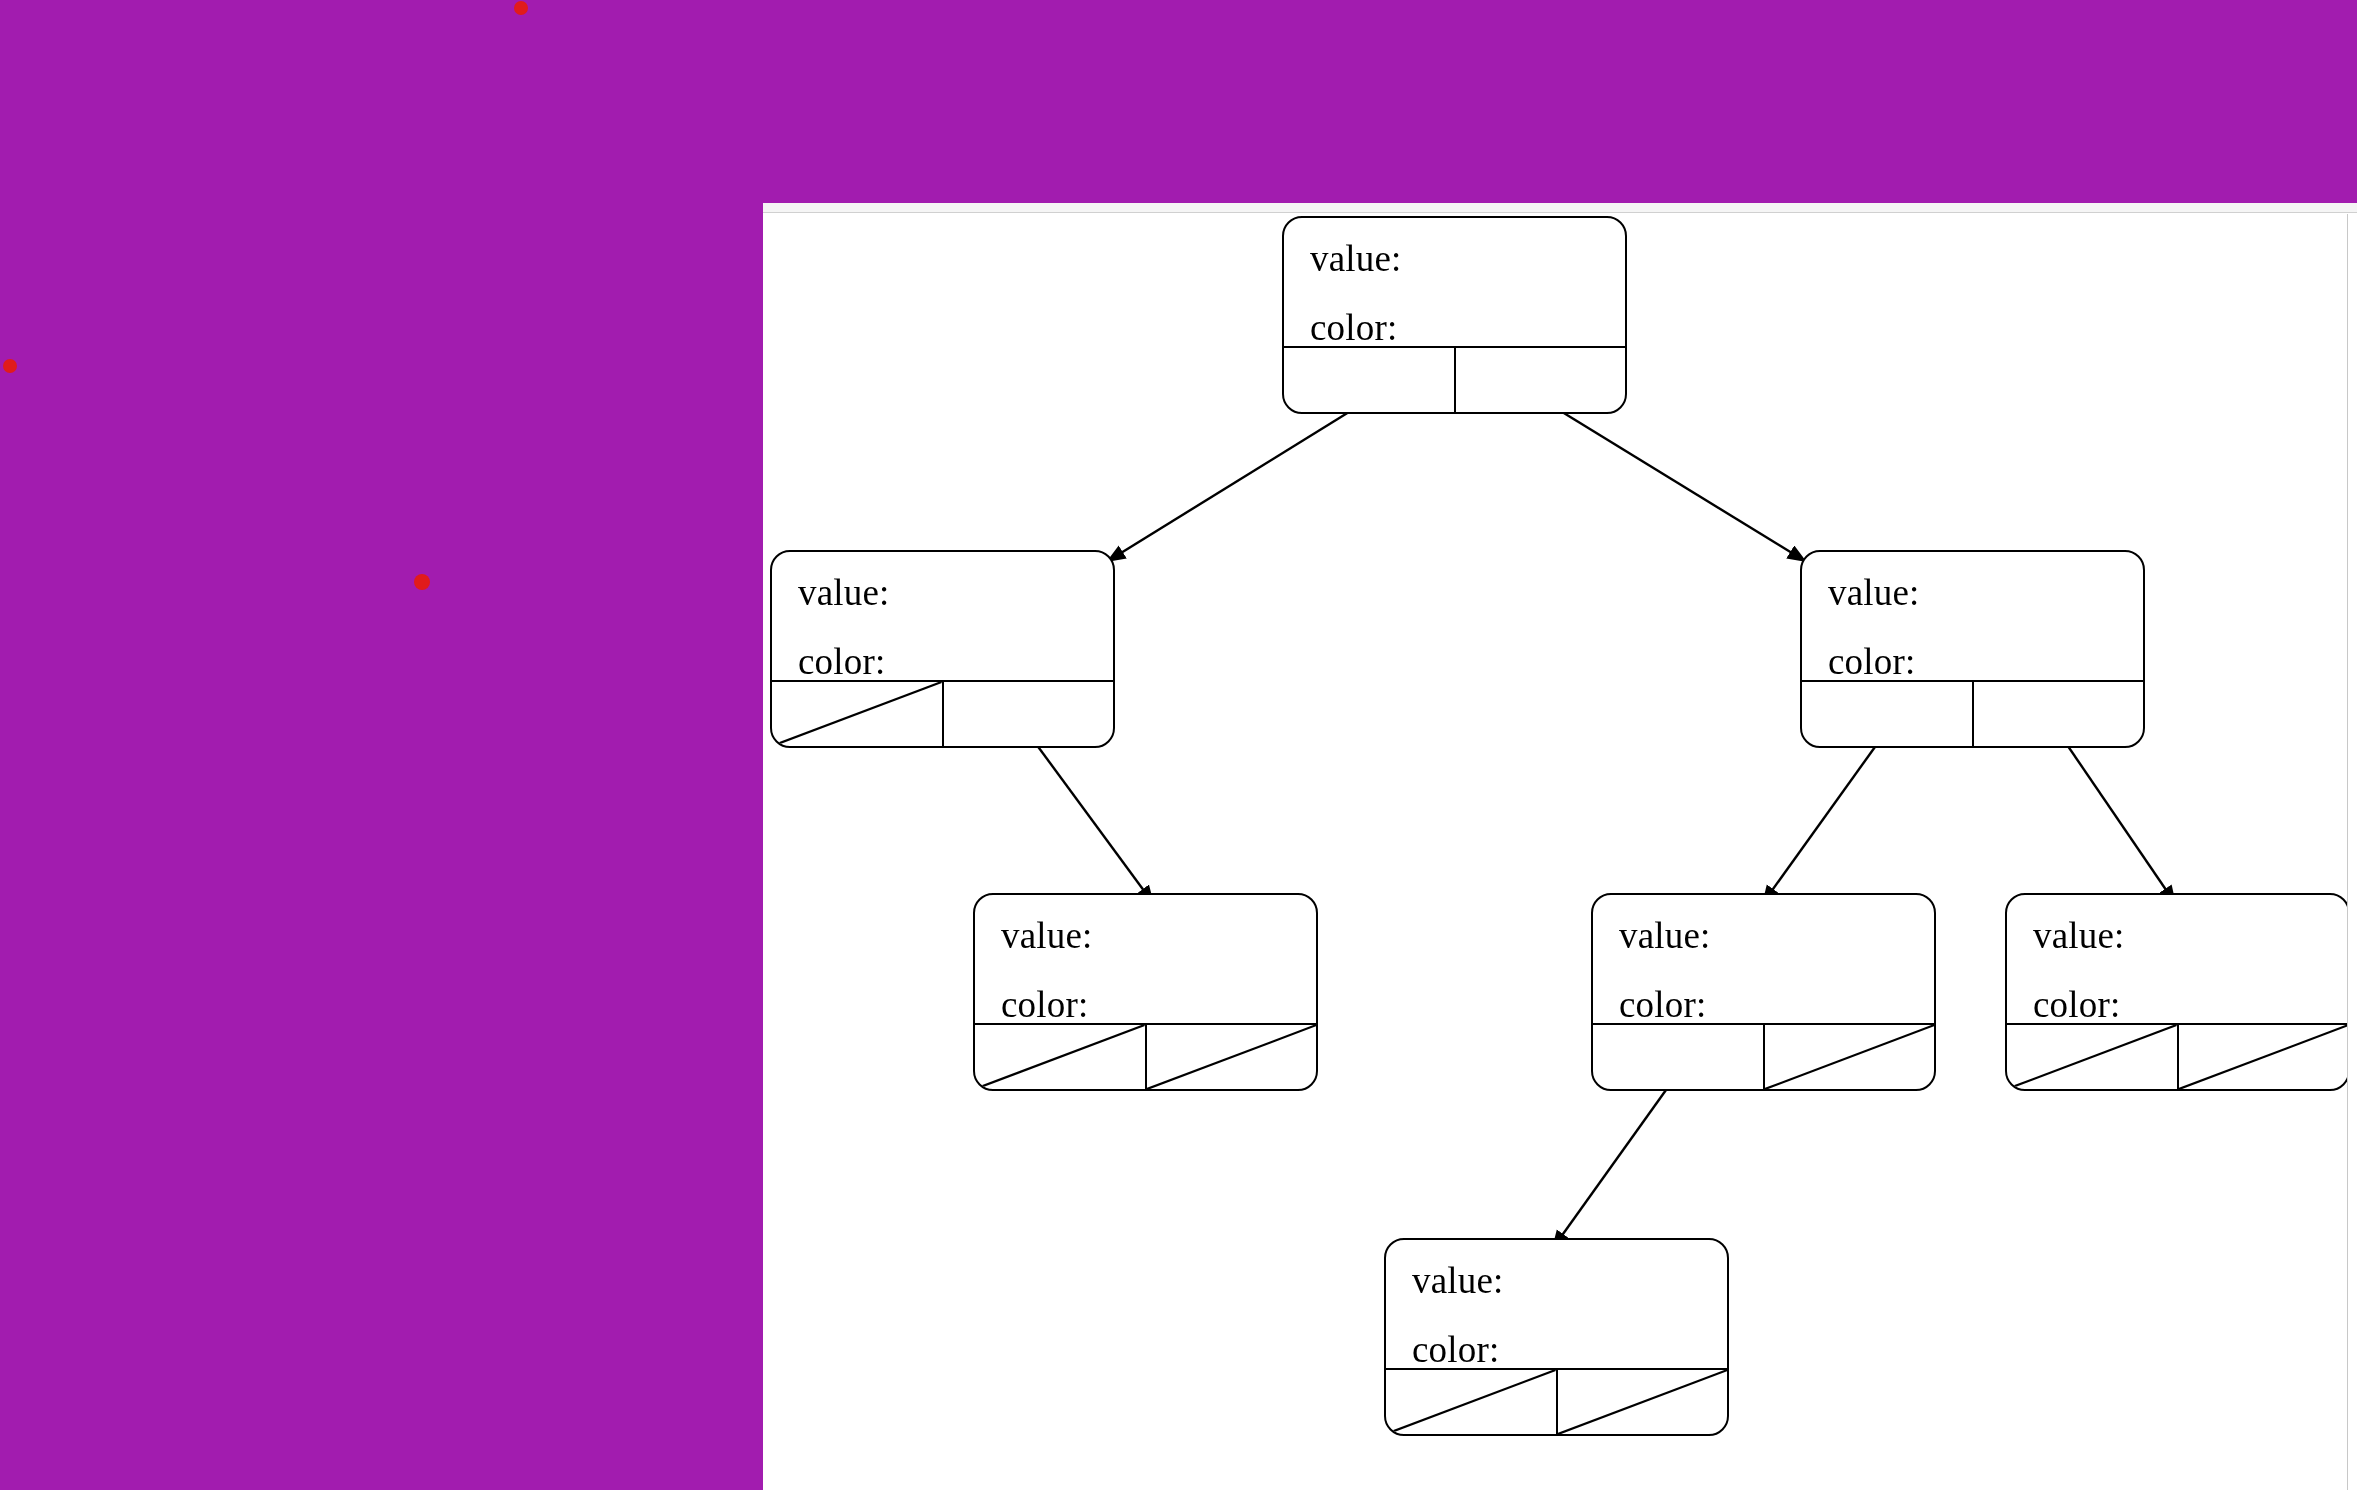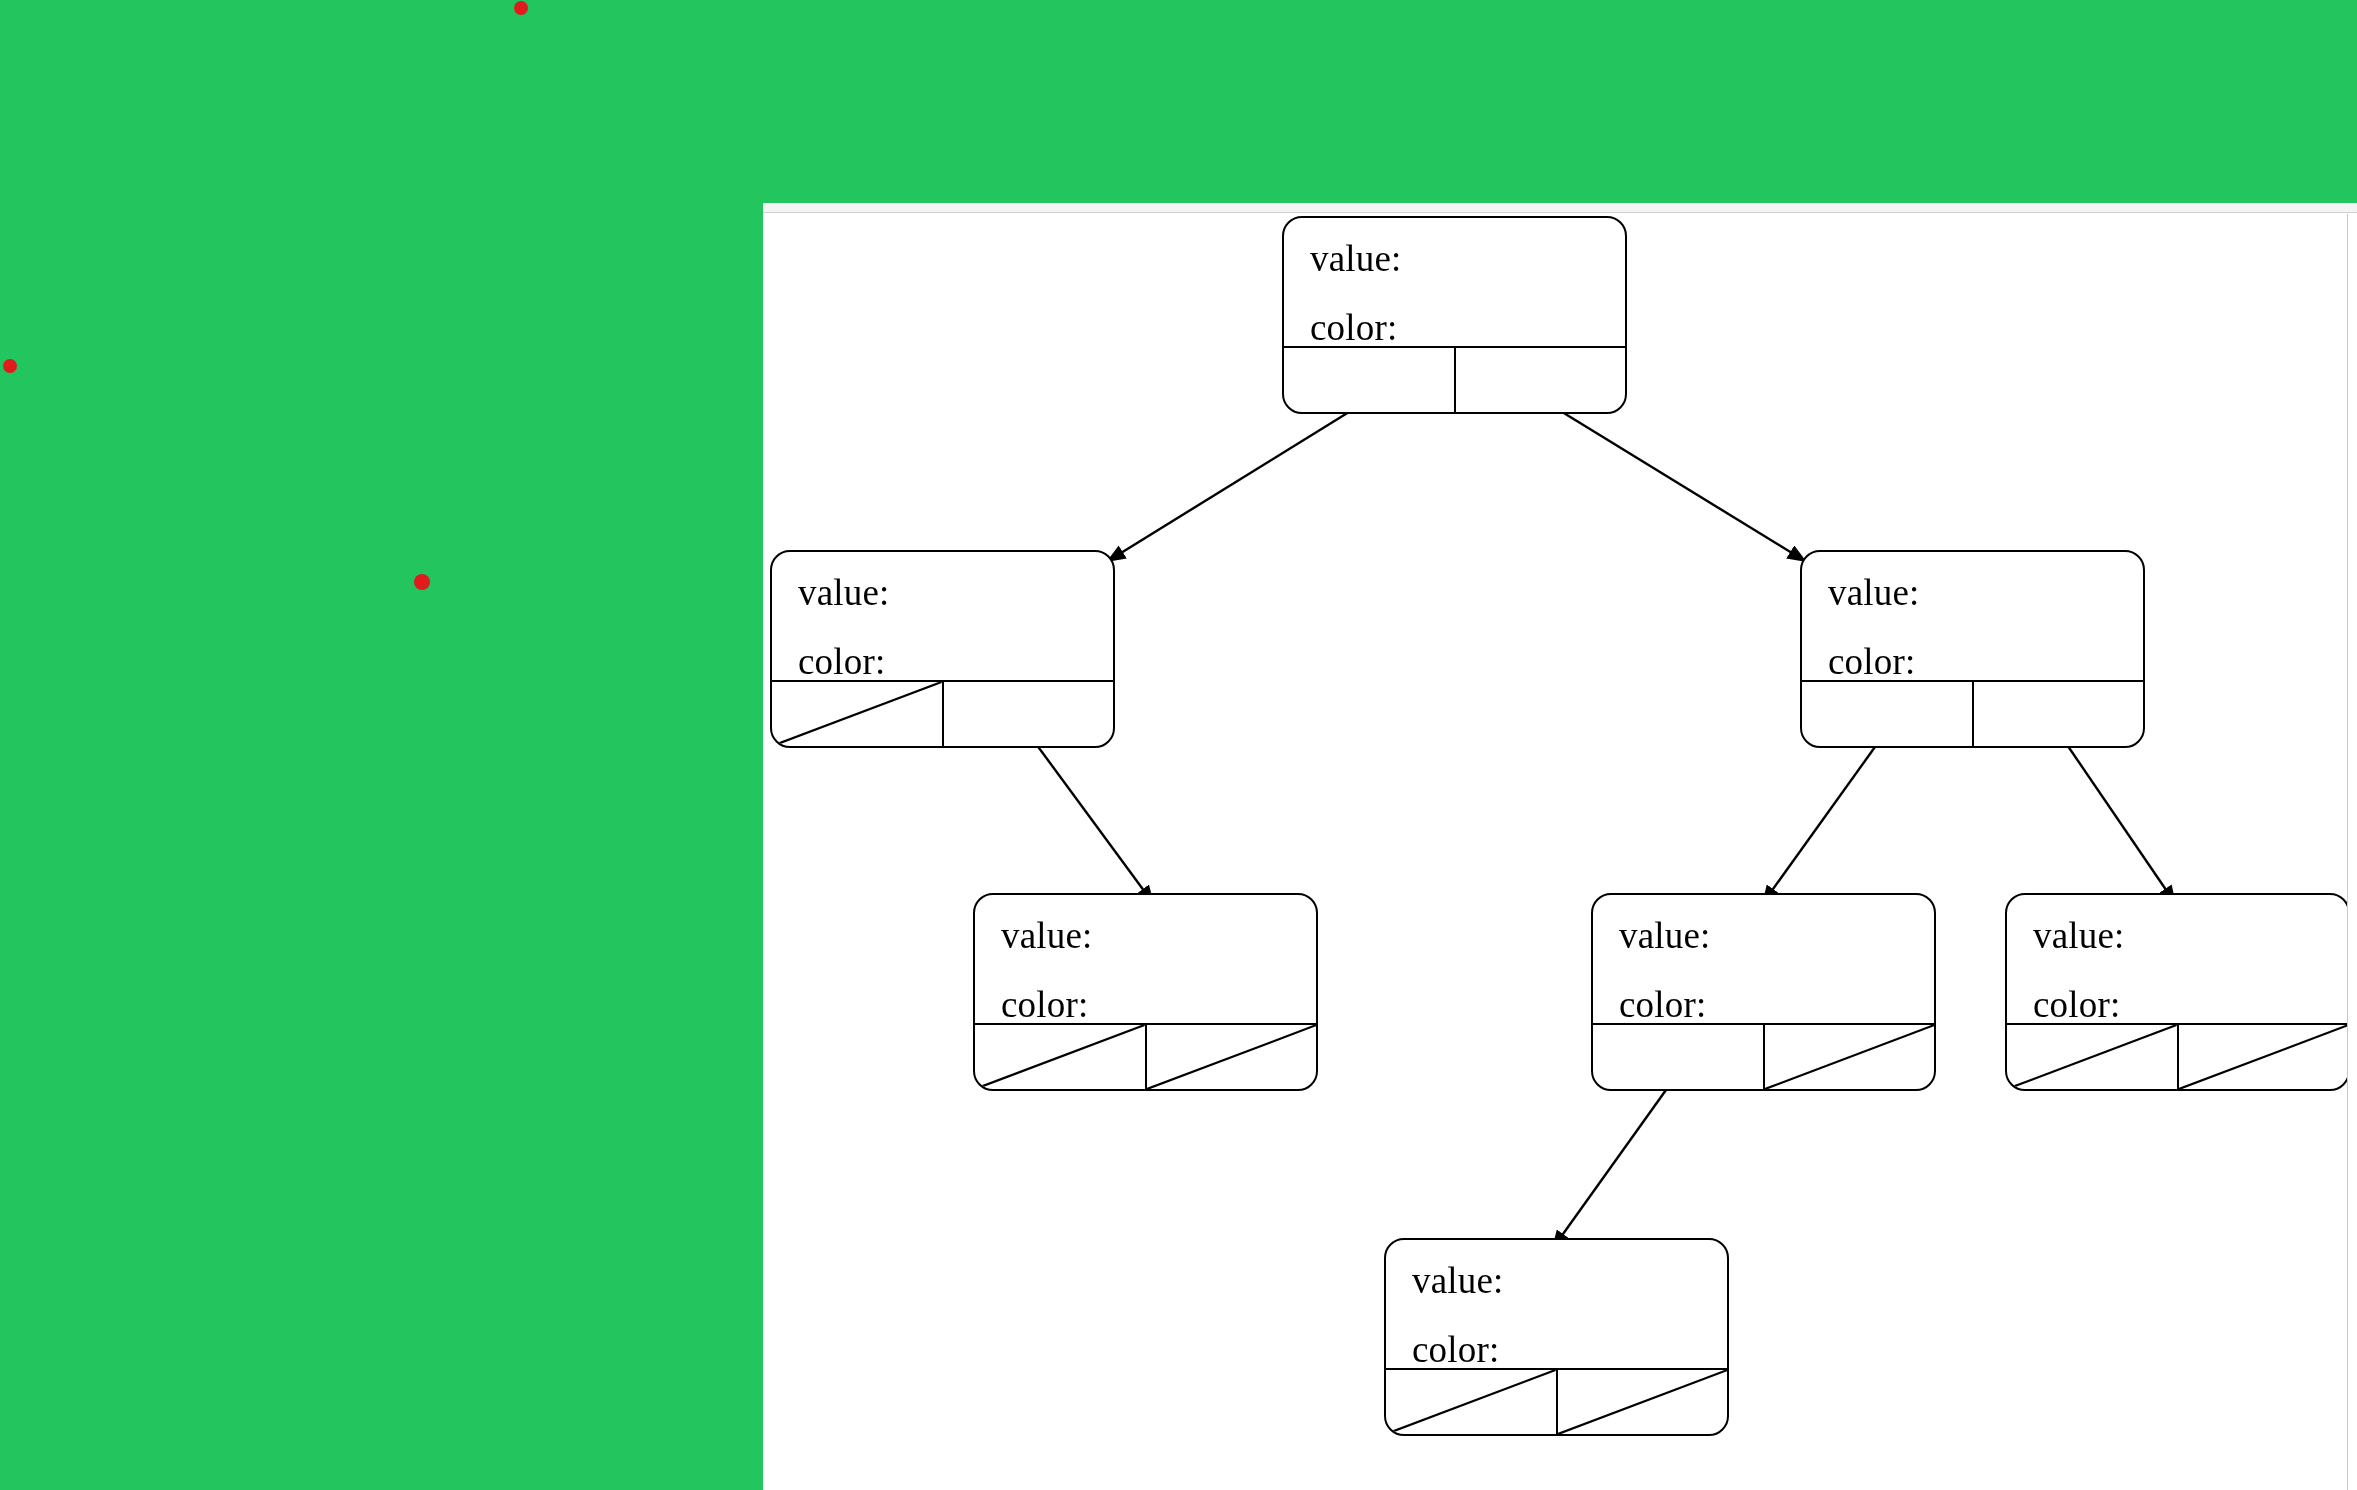--- a/index.html
+++ b/index.html
@@ -5,21 +5,21 @@
 <style>
   html, body {
     margin: 0;
     padding: 0;
     background: #000000;
   }
   #screen {
     position: relative;
     width: 2357px;
     height: 1490px;
-    background: #22c55e;
+    background: #a21caf;
     overflow: hidden;
     font-family: "Liberation Serif", "DejaVu Serif", serif;
   }
   
   #canvas {
     position: absolute;
     left: 763px;
     top: 203px;
     width: 1594px;
     height: 1287px;

